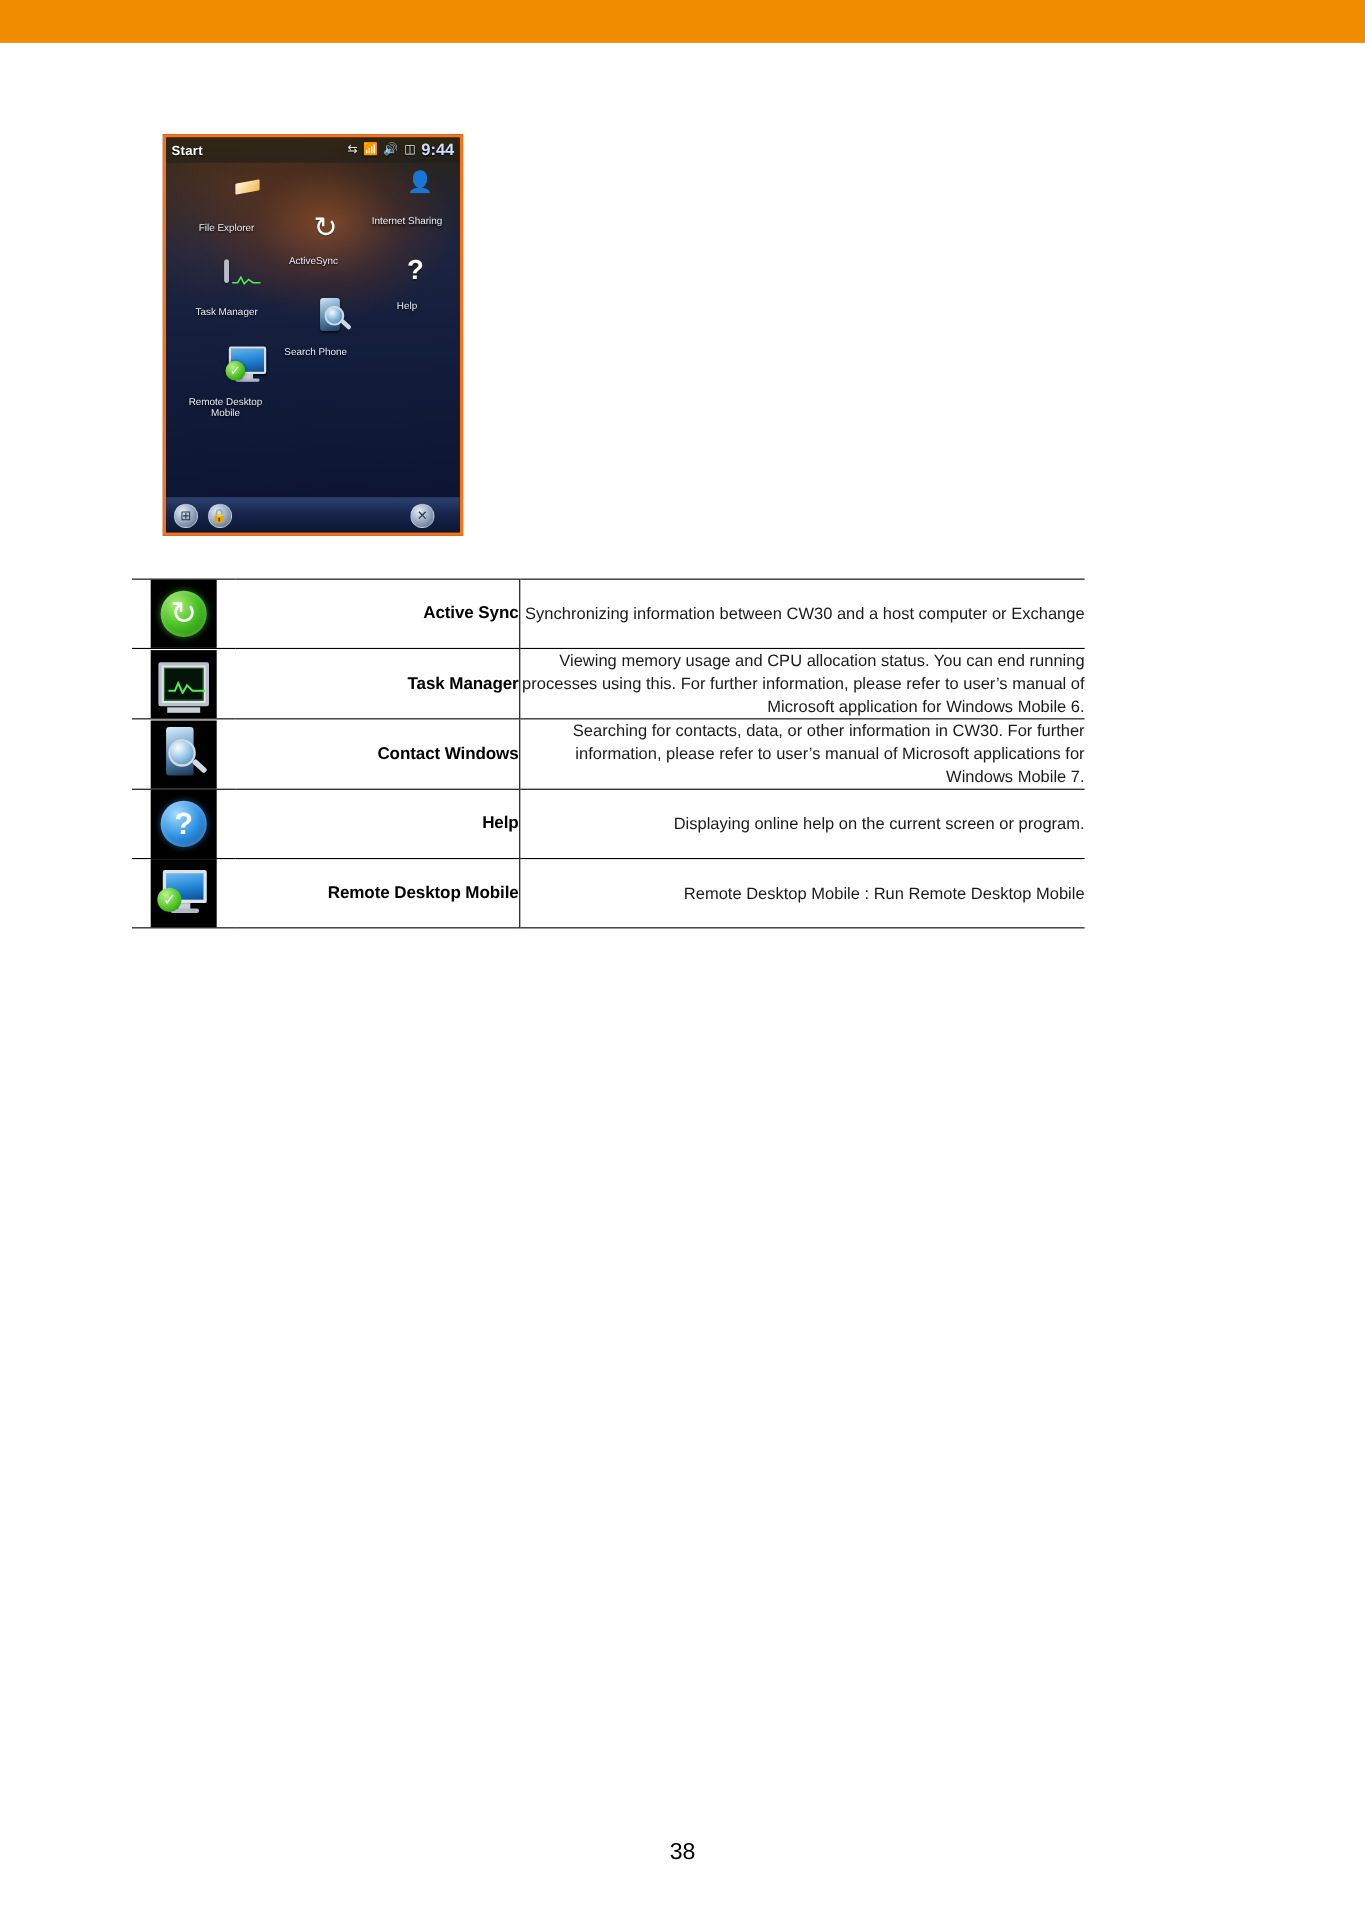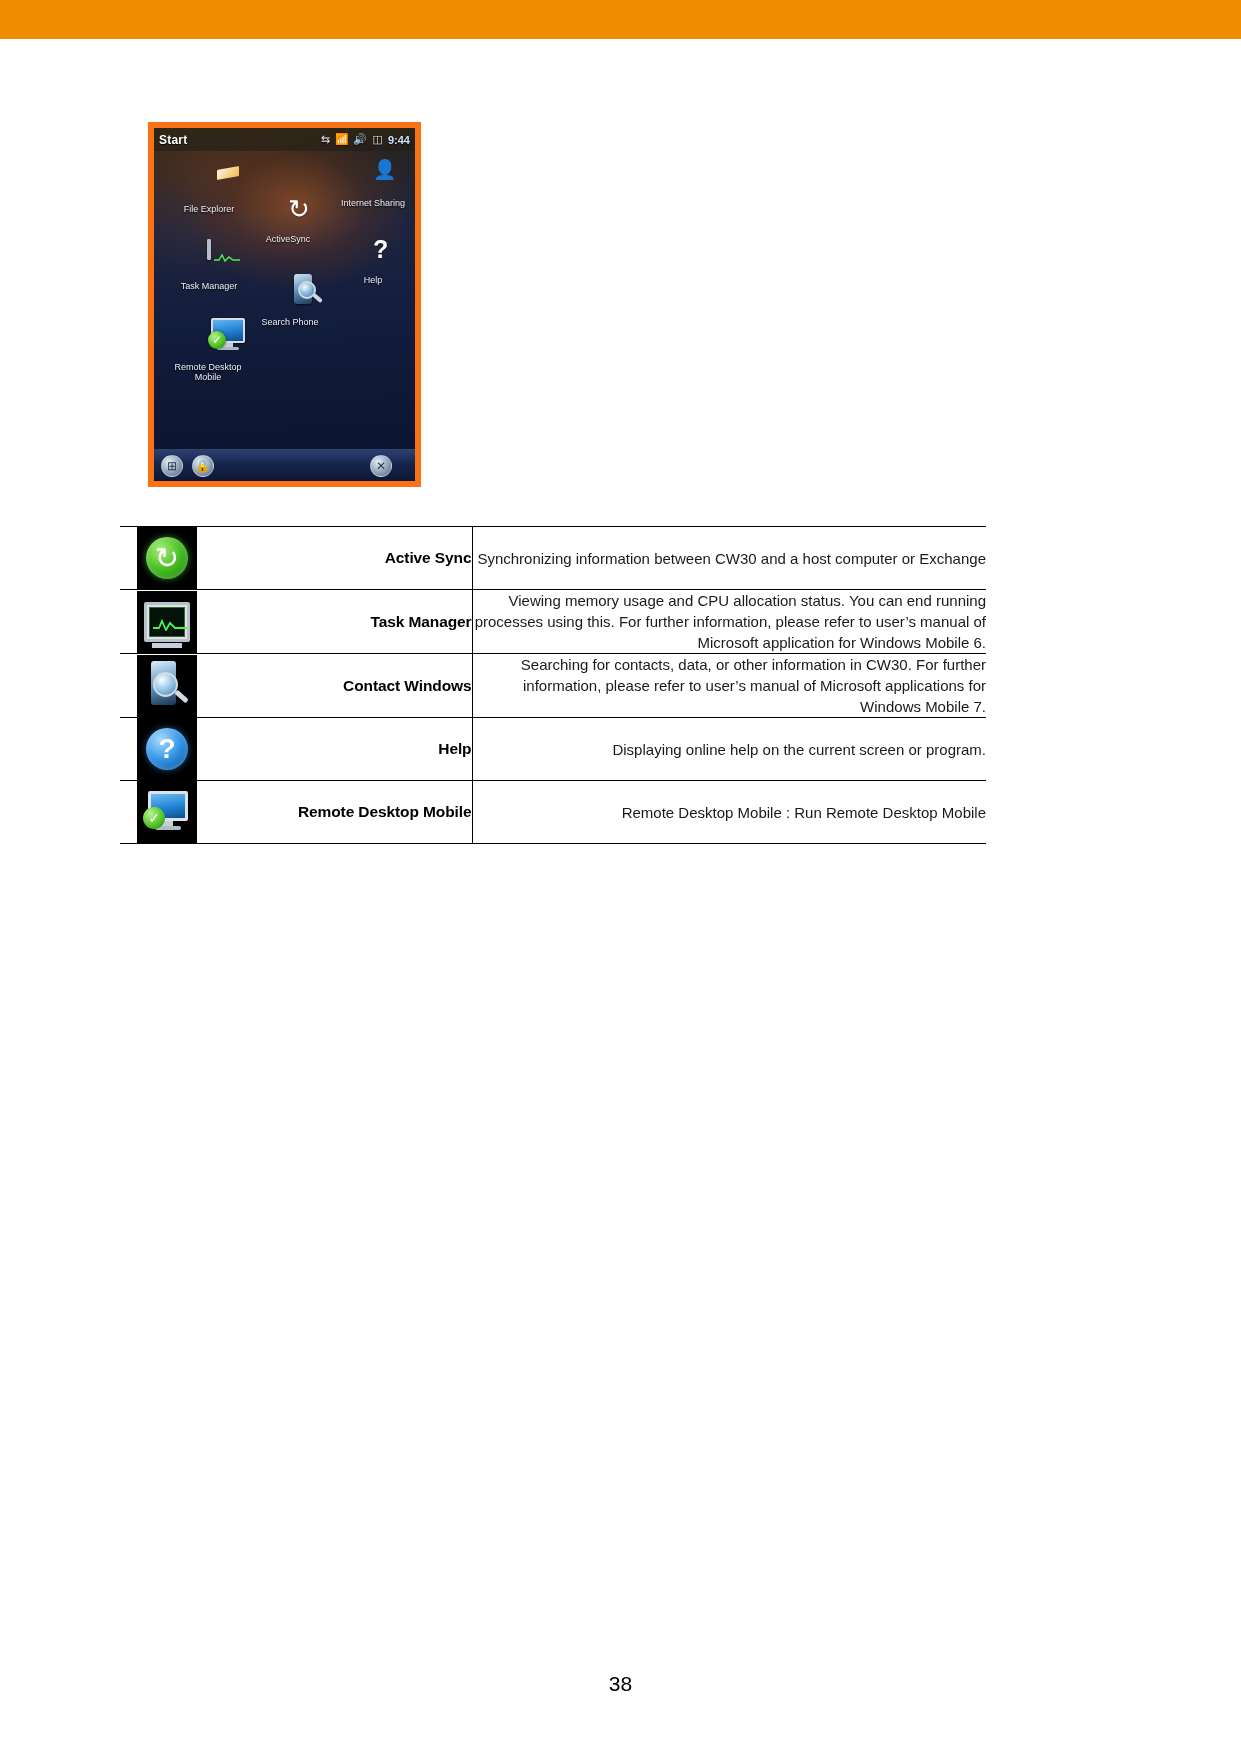--- a/index.html
+++ b/index.html
@@ -27,21 +27,21 @@
   }
 
   
   #device-shot {
     position: absolute;
     left: 148px;
     top: 122px;
     width: 273px;
     height: 365px;
     background: #0a1530;
-    border: 6px solid #f97316;
+    border: 3px solid #f97316;
     box-sizing: border-box;
     overflow: hidden;
   }
   #device-canvas {
     position: absolute;
     inset: 0;
     background:
       radial-gradient(ellipse 150px 110px at 55% 22%, rgba(180,90,30,0.60) 0%, rgba(120,55,20,0.30) 45%, rgba(20,28,60,0) 78%),
       radial-gradient(ellipse 200px 160px at 20% 12%, rgba(140,70,25,0.35) 0%, rgba(20,28,60,0) 70%),
       linear-gradient(178deg, #2c2415 0%, #1c2440 28%, #131d3c 55%, #0e1733 80%, #0b1330 100%);
@@ -70,21 +70,21 @@
     align-items: center;
     gap: 5px;
   }
   .tray-glyph {
     font-size: 11px;
     color: #e8e8e8;
     line-height: 1;
     text-shadow: 0 1px 1px rgba(0,0,0,0.9);
   }
   .tray-clock {
-    font-size: 11px;
+    font-size: 15px;
     font-weight: bold;
     color: #cfe0ff;
     text-shadow: 0 1px 1px rgba(0,0,0,0.9);
   }
 
   .dev-icon-cell {
     position: absolute;
     text-align: center;
     width: 92px;
   }

